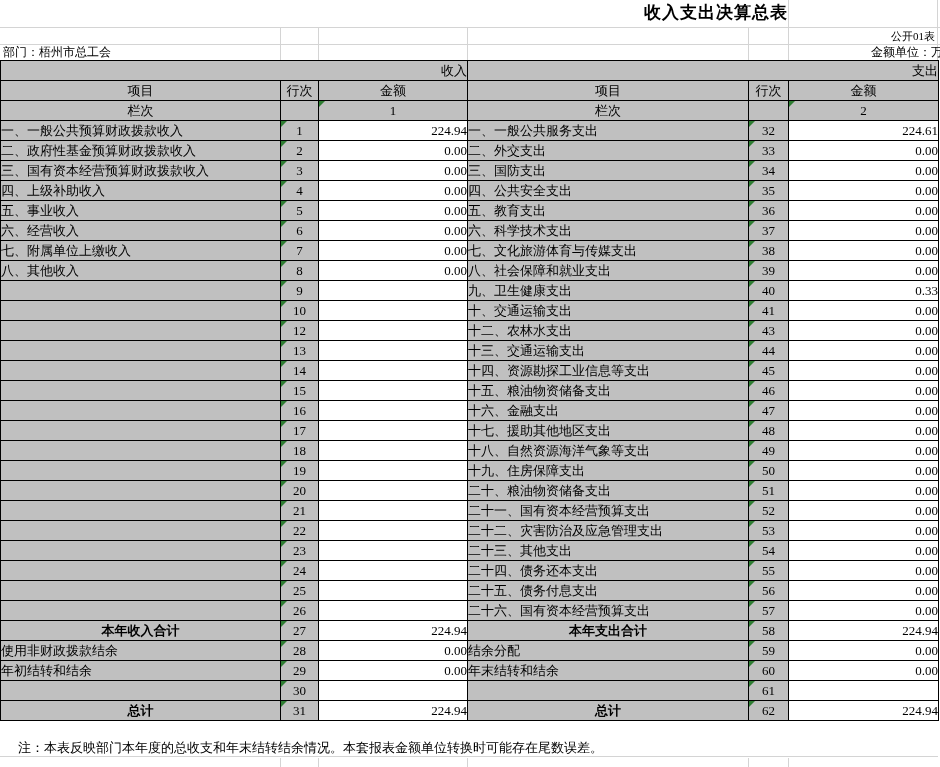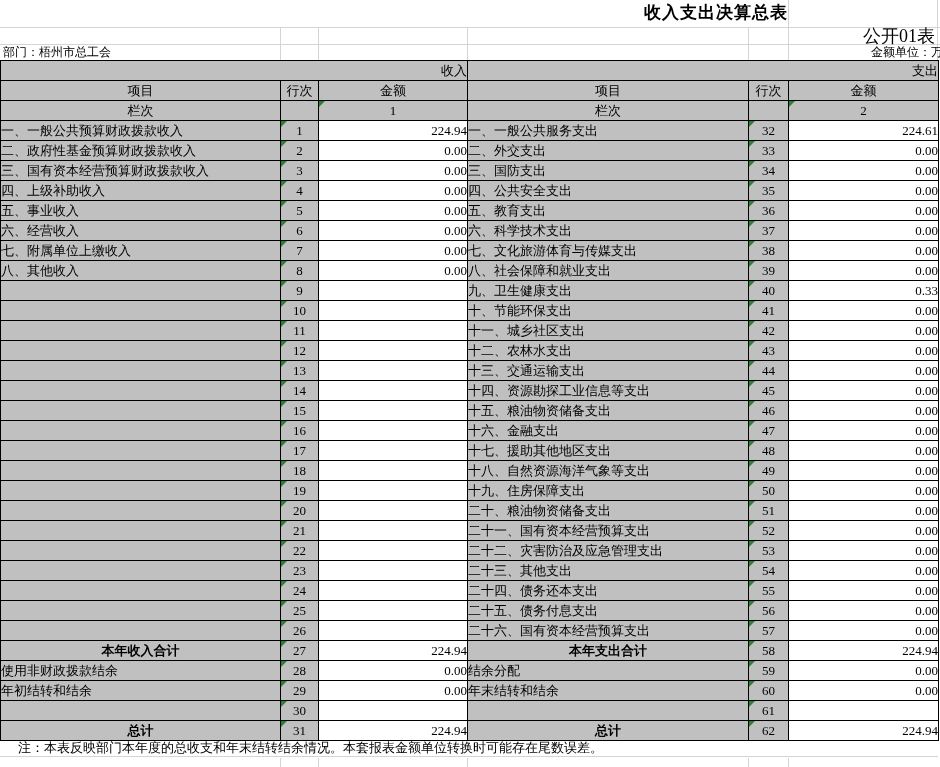--- a/index.html
+++ b/index.html
@@ -11,21 +11,21 @@
   *{margin:0;padding:0;box-sizing:border-box;}
   body{background:#fff;font-family:"Liberation Serif","DejaVu Serif",serif;color:#000;}
   .sheet{position:relative;width:940px;height:767px;background:#fff;overflow:hidden;}
 
   
   .vline{position:absolute;width:1px;background:var(--grid-faint);}
   .hline{position:absolute;height:1px;background:var(--grid-faint);}
   .title{position:absolute;left:0;top:0;width:788px;height:27px;background:#fff;
          text-align:right;font-size:17px;font-weight:bold;letter-spacing:1px;line-height:26px;}
   .code{position:absolute;left:467px;top:28px;width:470px;height:16px;
-        text-align:right;font-size:18px;line-height:16px;padding-right:2px;}
+        text-align:right;font-size:11px;line-height:16px;padding-right:2px;}
   .dept{position:absolute;left:3px;top:45px;width:460px;height:15px;
         font-size:12px;line-height:15px;}
   .unit{position:absolute;left:481px;top:44px;width:470px;height:16px;
         text-align:right;font-size:12px;line-height:16px;padding-right:2px;margin-left:6px;}
 
   
   table.main{position:absolute;left:0;top:60px;border-collapse:collapse;table-layout:fixed;width:938px;}
   table.main td,table.main th{border:1px solid var(--border);height:19px;padding:0;
         font-size:13px;font-weight:normal;white-space:nowrap;overflow:hidden;line-height:19px;}
   .hcell{background:var(--header-bg);text-align:center;}
@@ -169,30 +169,22 @@
           <td class="rowno">9<span class="tri"></span></td>
           <td class="amt"></td>
           <td class="item">九、卫生健康支出</td>
           <td class="rowno">40<span class="tri"></span></td>
           <td class="amt">0.33</td>
         </tr>
         <tr>
           <td class="item"></td>
           <td class="rowno">10<span class="tri"></span></td>
           <td class="amt"></td>
-          <td class="item">十、节能环保支出</td>
+          <td class="item">十、交通运输支出</td>
           <td class="rowno">41<span class="tri"></span></td>
-          <td class="amt">0.00</td>
-        </tr>
-        <tr>
-          <td class="item"></td>
-          <td class="rowno">11<span class="tri"></span></td>
-          <td class="amt"></td>
-          <td class="item">十一、城乡社区支出</td>
-          <td class="rowno">42<span class="tri"></span></td>
           <td class="amt">0.00</td>
         </tr>
         <tr>
           <td class="item"></td>
           <td class="rowno">12<span class="tri"></span></td>
           <td class="amt"></td>
           <td class="item">十二、农林水支出</td>
           <td class="rowno">43<span class="tri"></span></td>
           <td class="amt">0.00</td>
         </tr>

